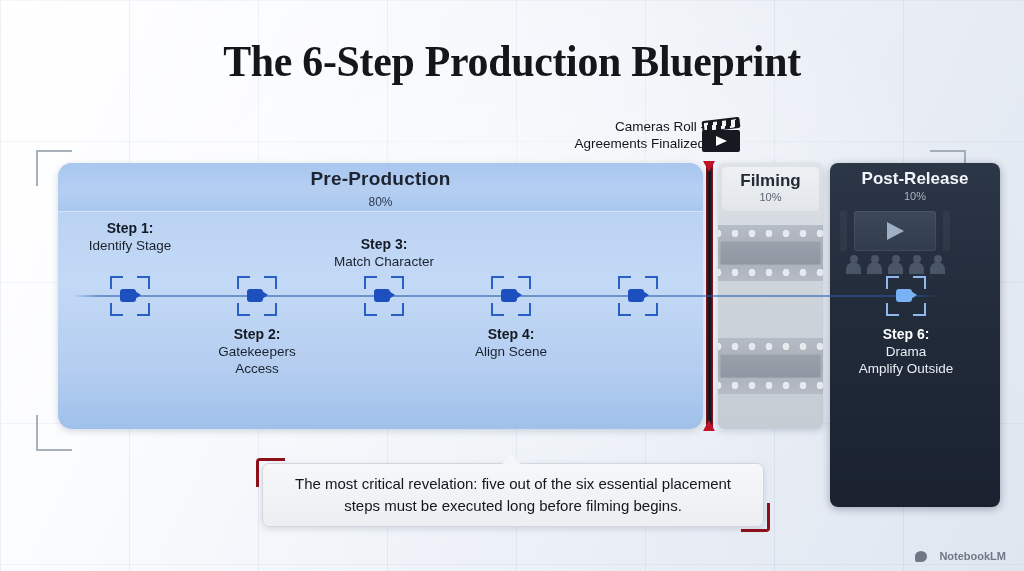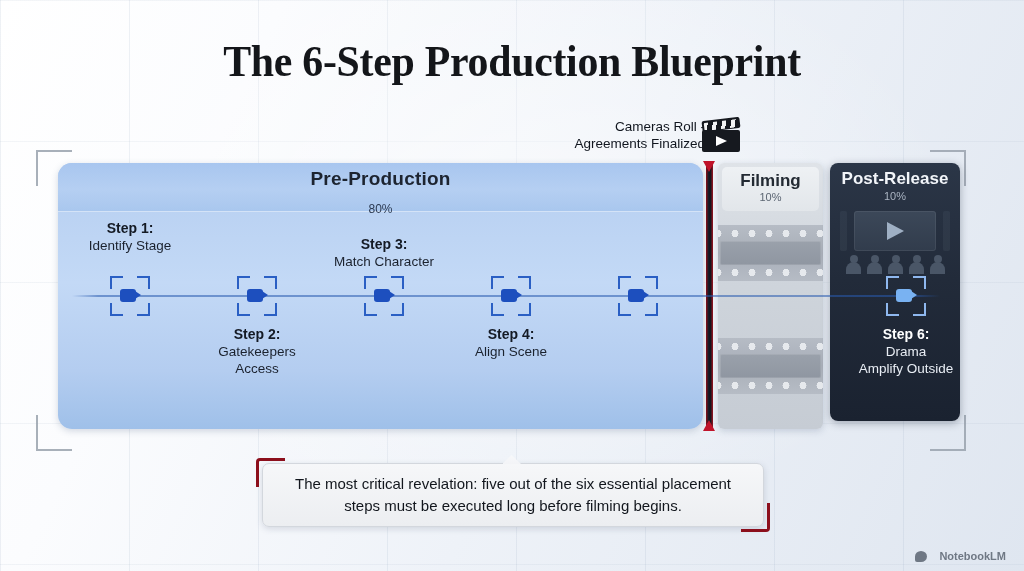--- a/index.html
+++ b/index.html
@@ -51,21 +51,21 @@
     box-shadow:0 2px 7px rgba(60,80,120,.22);
     overflow:hidden;
   }
   .pre-head{
     position:absolute;left:0;top:0;right:0;height:48px;
     background:linear-gradient(180deg,#a8c6ef 0%,#b5cff2 55%,#a9c7ee 100%);
     border-bottom:1px solid rgba(255,255,255,.5);
     text-align:center;
   }
   .pre-head .nm{font-size:19px;font-weight:bold;color:#1d2430;margin-top:5px;letter-spacing:.2px;}
-  .pre-head .pc{font-size:12px;color:#2c3a52;margin-top:12px;}
+  .pre-head .pc{font-size:12px;color:#2c3a52;margin-top:5px;}
 
   
   .film{
     position:absolute;left:660px;top:0;width:105px;height:266px;
     border-radius:6px;
     background:linear-gradient(180deg,#dfe3e8 0%,#cfd5dc 40%,#c6ccd4 100%);
     box-shadow:0 2px 7px rgba(60,80,120,.22);
     overflow:hidden;
   }
   .film-head{
@@ -82,25 +82,26 @@
     background-size:17px 11px;}
   .strip:before{top:3px;}
   .strip:after{bottom:3px;}
   .strip .frame{position:absolute;left:8px;right:8px;top:16px;bottom:16px;
     background:linear-gradient(180deg,#9aa1ab,#8f96a1);border-radius:2px;
     box-shadow:inset 0 0 0 1px rgba(255,255,255,.12);}
   .s1{top:62px;} .s2{top:175px;}
 
   
   .post{
-    position:absolute;left:772px;top:0;width:130px;height:258px;
+    position:absolute;left:772px;top:0;width:130px;height:344px;
     border-radius:8px;
     background:linear-gradient(180deg,#2b3647 0%,#222b3a 45%,#1a2230 100%);
     box-shadow:0 2px 8px rgba(30,40,60,.35);
     overflow:hidden;
+    padding-left:40px;
   }
   .post-head{position:absolute;left:0;right:0;top:6px;text-align:center;}
   .post-head .nm{font-size:17px;font-weight:bold;color:#f2f5f9;}
   .post-head .pc{font-size:11px;color:#aab4c2;margin-top:1px;}
   .screen{position:absolute;left:24px;top:48px;width:82px;height:40px;border-radius:3px;
     background:linear-gradient(180deg,#3c4859 0%,#313c4c 100%);
     box-shadow:inset 0 0 0 1px rgba(255,255,255,.07);}
   .screen .play{position:absolute;left:33px;top:11px;width:0;height:0;
     border-left:17px solid #9fb0c4;border-top:9px solid transparent;border-bottom:9px solid transparent;}
   .pillar{position:absolute;top:48px;width:7px;height:40px;border-radius:2px;

